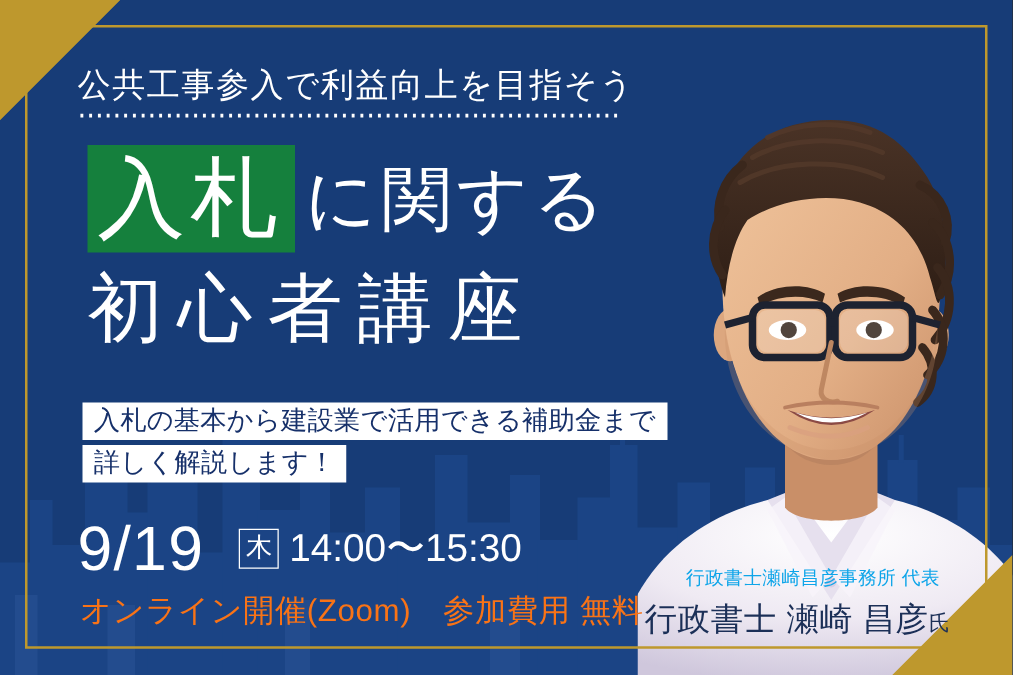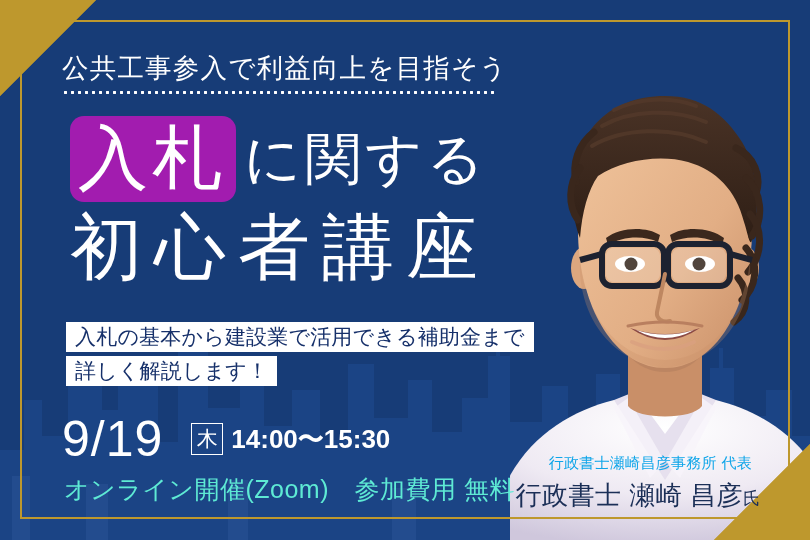--- a/index.html
+++ b/index.html
@@ -122,44 +122,43 @@
     position: absolute;
     left: 70px;
     top: 103px;
     height: 88px;
     display: flex;
     align-items: center;
     white-space: nowrap;
   }
   .title-hl {
     display: inline-block;
-    background: #a21caf;
+    background: #15803d;
     color: #FFFFFF;
     font-size: 70px;
     line-height: 82px;
     padding: 1px 10px 3px 8px;
     letter-spacing: 4px;
     font-weight: 400;
-    border-radius: 14px;
   }
   .title-rest {
     display: inline-block;
     color: #FFFFFF;
     font-size: 56px;
     line-height: 82px;
     letter-spacing: 4px;
     font-weight: 400;
     margin-left: 8px;
   }
   .title-line2 {
     position: absolute;
     left: 70px;
     top: 191px;
     color: #FFFFFF;
-    font-size: 72px;
+    font-size: 60px;
     line-height: 88px;
     letter-spacing: 12px;
     font-weight: 400;
     white-space: nowrap;
   }
 
   .lead-box {
     position: absolute;
     background: #FFFFFF;
     color: #16306A;
@@ -195,31 +194,31 @@
     width: 32px;
     height: 32px;
     border: 1.6px solid #FFFFFF;
     font-size: 21px;
     line-height: 21px;
     margin-left: 28px;
     margin-right: 8px;
     padding-bottom: 1px;
   }
   .time-big {
-    font-size: 26px;
+    font-size: 31px;
     line-height: 44px;
     letter-spacing: 0px;
-    font-weight: 700;
+    font-weight: 400;
   }
 
   .venue {
     position: absolute;
     left: 64px;
     top: 462px;
-    color: #5eead4;
+    color: #f97316;
     font-size: 25px;
     line-height: 30px;
     letter-spacing: 0.5px;
     white-space: nowrap;
     font-weight: 400;
   }
 
   .speaker-org {
     position: absolute;
     right: 58px;

